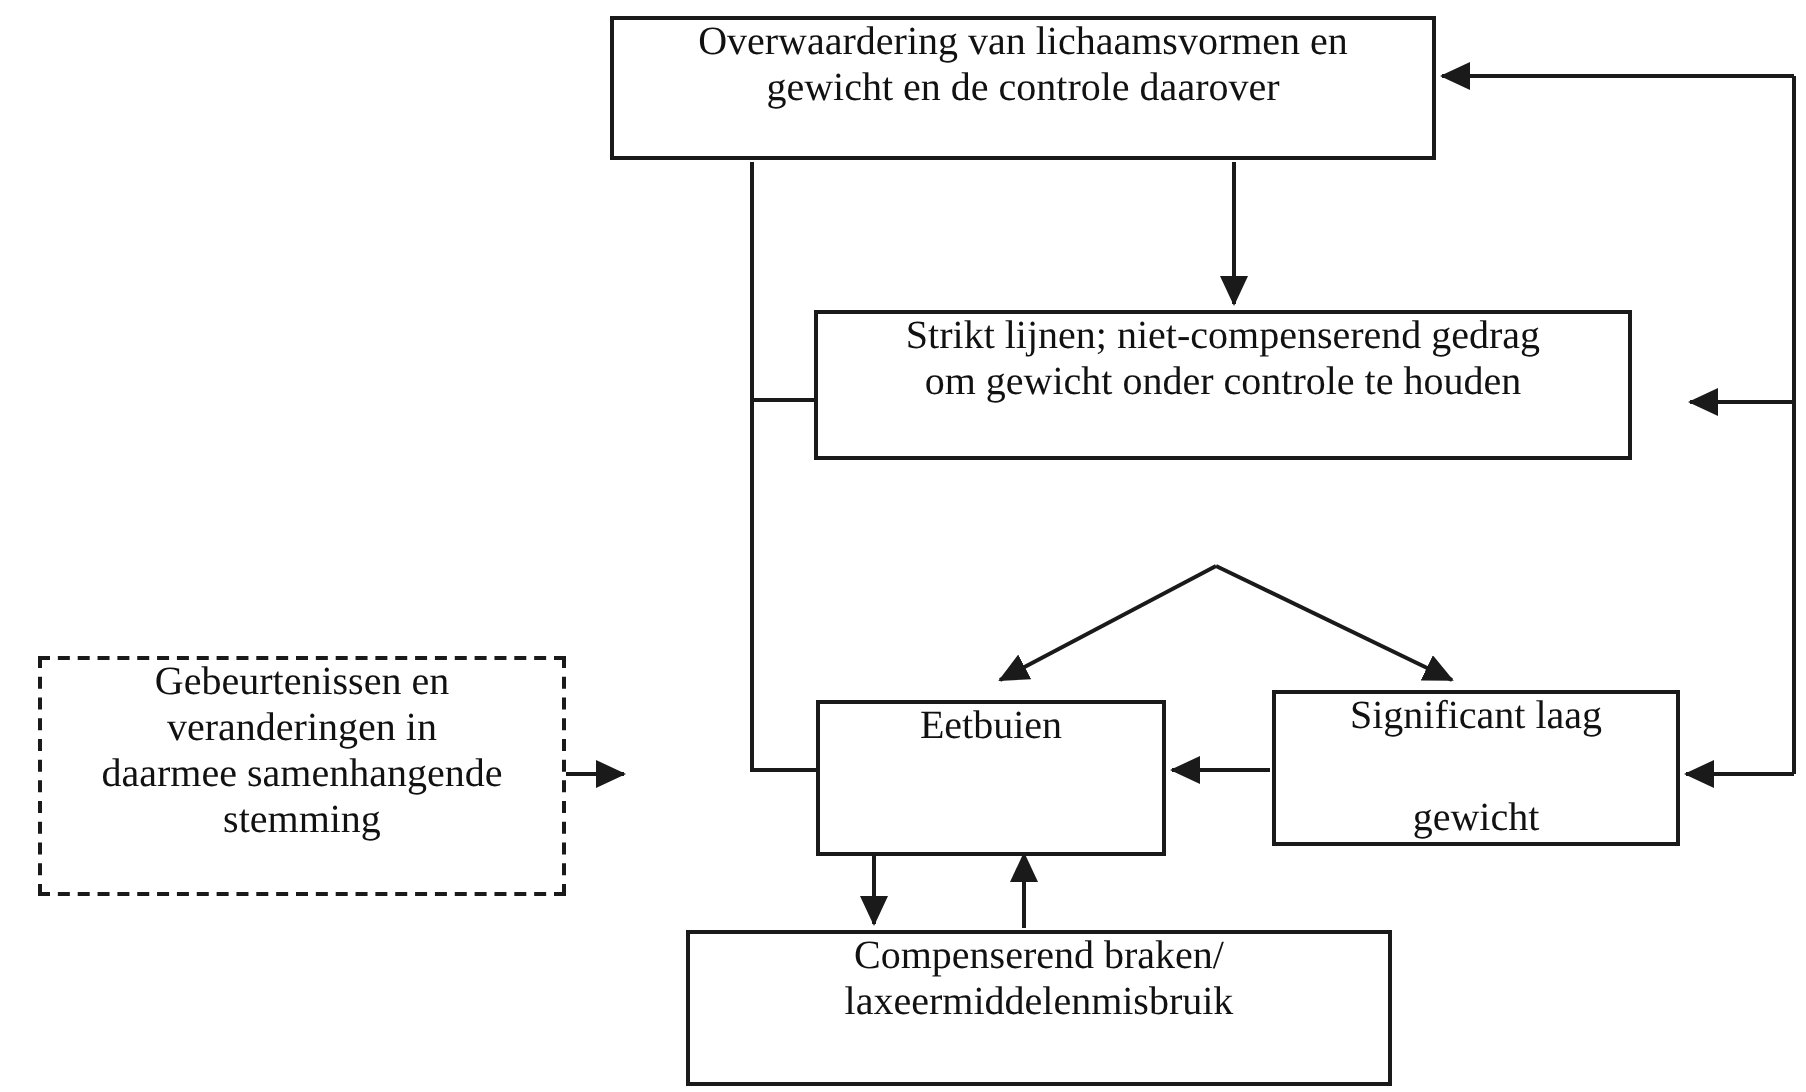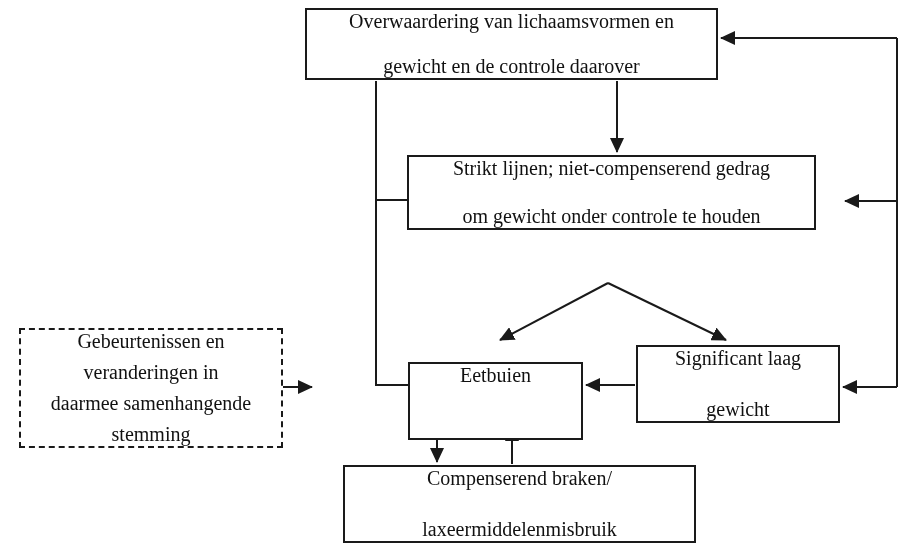--- a/index.html
+++ b/index.html
@@ -24,21 +24,21 @@
     height: 546px;
   }
   .box {
     position: absolute;
     box-sizing: border-box;
     border: 2px solid #1a1a1a;
     background: #ffffff;
     display: flex;
     flex-direction: column;
     align-items: center;
-    justify-content: space-between;
+    justify-content: flex-start;
     text-align: center;
     font-size: 20px;
     line-height: 23px;
   }
   .box.dashed {
     border-style: dashed;
   }
   .tl {
     white-space: nowrap;
   }
@@ -91,21 +91,21 @@
     <div class="tl">om gewicht onder controle te houden</div>
   </div>
 
   <div class="box dashed" style="left:19px; top:328px; width:264px; height:120px;">
     <div class="tl">Gebeurtenissen en</div>
     <div class="tl">veranderingen in</div>
     <div class="tl">daarmee samenhangende</div>
     <div class="tl">stemming</div>
   </div>
 
-  <div class="box" style="left:408px; top:362px; width:175px; height:78px;">
+  <div class="box" style="left:408px; top:350px; width:175px; height:78px;">
     <div class="tl">Eetbuien</div>
   </div>
 
   <div class="box" style="left:636px; top:345px; width:204px; height:78px;gap:28px;">
     <div class="tl">Significant laag</div>
     <div class="tl">gewicht</div>
   </div>
 
   <div class="box" style="left:343px; top:465px; width:353px; height:78px;">
     <div class="tl">Compenserend braken/</div>

